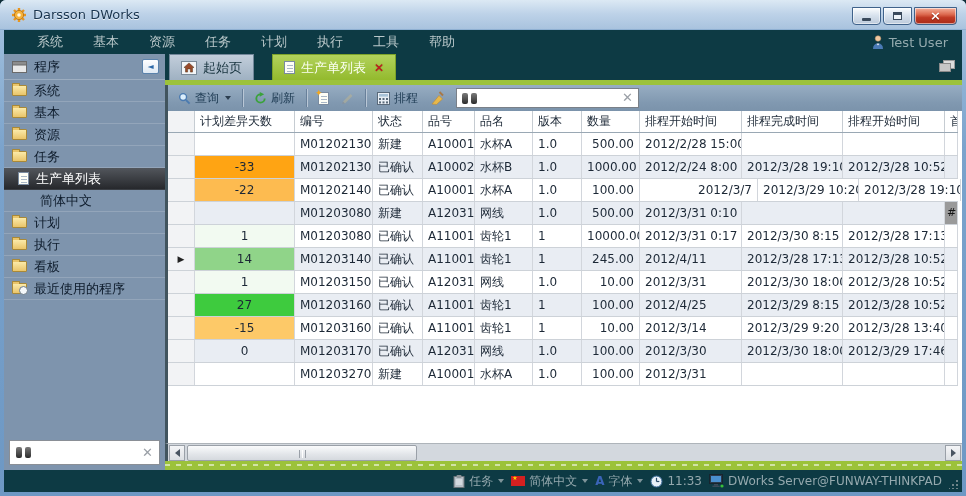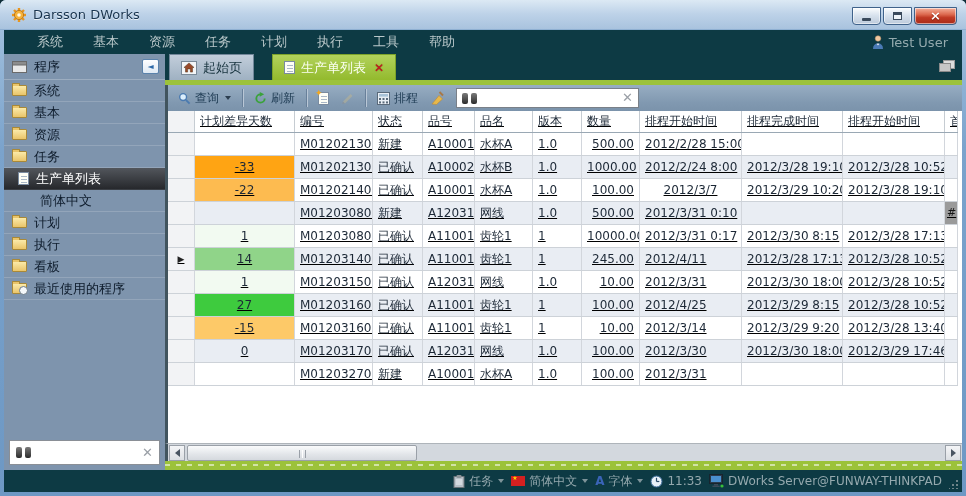--- a/index.html
+++ b/index.html
@@ -73,21 +73,21 @@
   .greenbar { height:5px; background:#9cc23a; }
   .toolbar { height:26px; background:linear-gradient(#97adc2,#8098b0 70%,#7b93ab); border-left:3px solid #41545e;
              display:flex; align-items:center; padding:0 6px; gap:4px; }
   .tbtn { display:flex; align-items:center; gap:4px; font-size:12px; color:#1d3a52; padding:1px 4px; cursor:pointer; }
   .tbtn.disabled { opacity:.55; }
   .caret { width:0; height:0; border-left:3px solid transparent; border-right:3px solid transparent; border-top:4px solid #2c3e50; margin-left:2px; }
   .tsep { width:1px; height:18px; background:#68809a; box-shadow:1px 0 0 #b9c7d6; margin:0 3px; }
   .tb-search { width:183px; height:20px; background:#fff; border:1px solid #7a8088; display:flex; align-items:center; padding:0 5px; margin-left:4px; }
 
   
-  .gridwrap { height:332px; background:#fff; border-left:3px solid #41545e; overflow:hidden; position:relative;text-decoration:underline; }
+  .gridwrap { height:332px; background:#fff; border-left:3px solid #41545e; overflow:hidden; position:relative; }
   .ghr { display:flex; height:22px; line-height:21px; border-bottom:1px solid #9aa8b4; background:#fff; width:790px; }
   .hc { flex:none; border-right:1px solid #c6ccd2; padding:0 5px; font-size:12px; color:#1c2836; white-space:nowrap; overflow:hidden; }
   .gr { display:flex; height:23px; line-height:22px; border-bottom:1px solid #cdd2d8; background:#fff; width:790px; cursor:default; }
   .gr.alt { background:#e9edf3; }
   .gc { flex:none; border-right:1px solid #d2d6dc; padding:0 5px; font-size:12px; color:#1c2836; white-space:nowrap; overflow:hidden; }
   .selcol { background:#f2f3f5 !important; padding:0 2px !important; font-size:9px !important; text-align:center; color:#222; }
   .ovf { background:#9a9a9a !important; color:#161616; padding:0 2px !important; font-size:11px !important; }
 
   
   .hscroll { height:18px; background:#d3d8de; border-top:1px solid #aeb4ba; border-left:3px solid #41545e; position:relative; }
@@ -366,21 +366,21 @@
           </div>
           <div class="gr">
             <div class="gc selcol" style="width: 27px; text-align: center;"></div>
             <div class="gc" style="width: 100px; text-align: center; background: rgb(253, 187, 80);">-22</div>
             <div class="gc" style="width: 78px; text-align: left;">M012021401</div>
             <div class="gc" style="width: 50px; text-align: left;">已确认</div>
             <div class="gc" style="width: 52px; text-align: left;">A10001</div>
             <div class="gc" style="width: 58px; text-align: left;">水杯A</div>
             <div class="gc" style="width: 49px; text-align: left;">1.0</div>
             <div class="gc" style="width: 58px; text-align: right;">100.00</div>
-            <div class="gc" style="width: 102px; text-align: center;">2012/3/7</div>
+            <div class="gc" style="width: 102px; text-align: right; margin-left: 16px;">2012/3/7</div>
             <div class="gc" style="width: 101px; text-align: left;">2012/3/29 10:20</div>
             <div class="gc" style="width: 102px; text-align: left;">2012/3/28 19:10</div>
             <div class="gc" style="width: 13px; text-align: left;"></div>
           </div>
           <div class="gr alt">
             <div class="gc selcol" style="width: 27px; text-align: center;"></div>
             <div class="gc" style="width: 100px; text-align: center;"></div>
             <div class="gc" style="width: 78px; text-align: left;">M012030801</div>
             <div class="gc" style="width: 50px; text-align: left;">新建</div>
             <div class="gc" style="width: 52px; text-align: left;">A12031</div>

